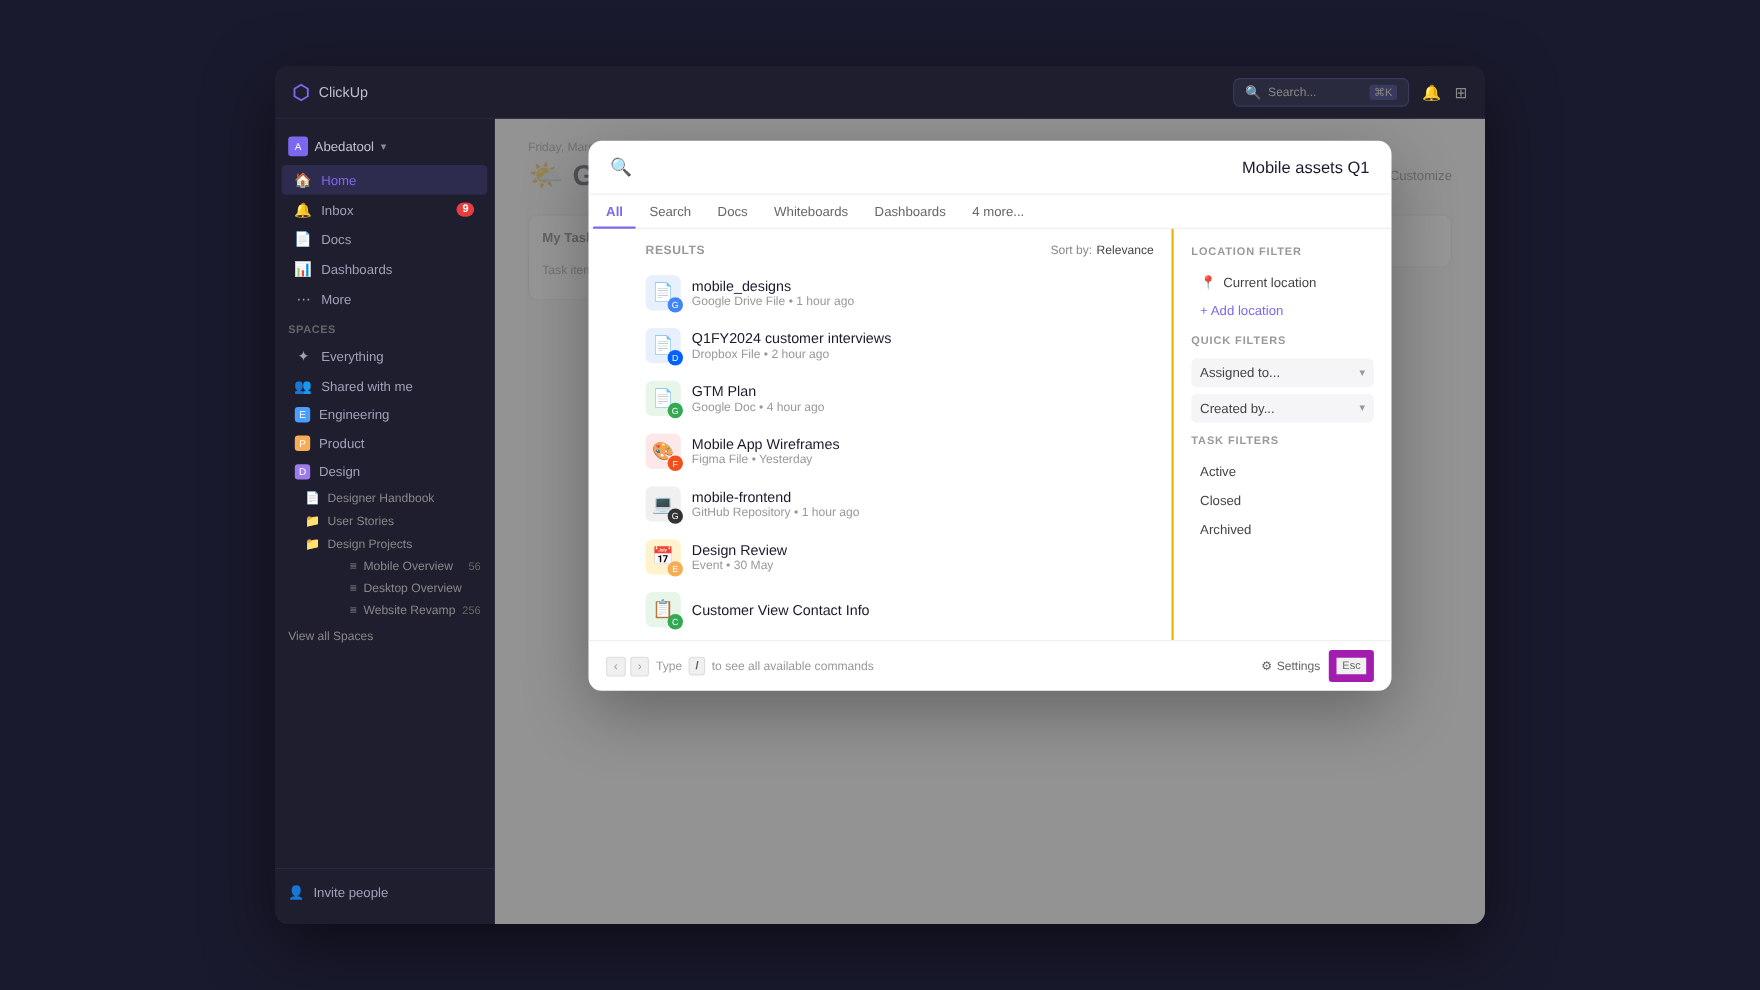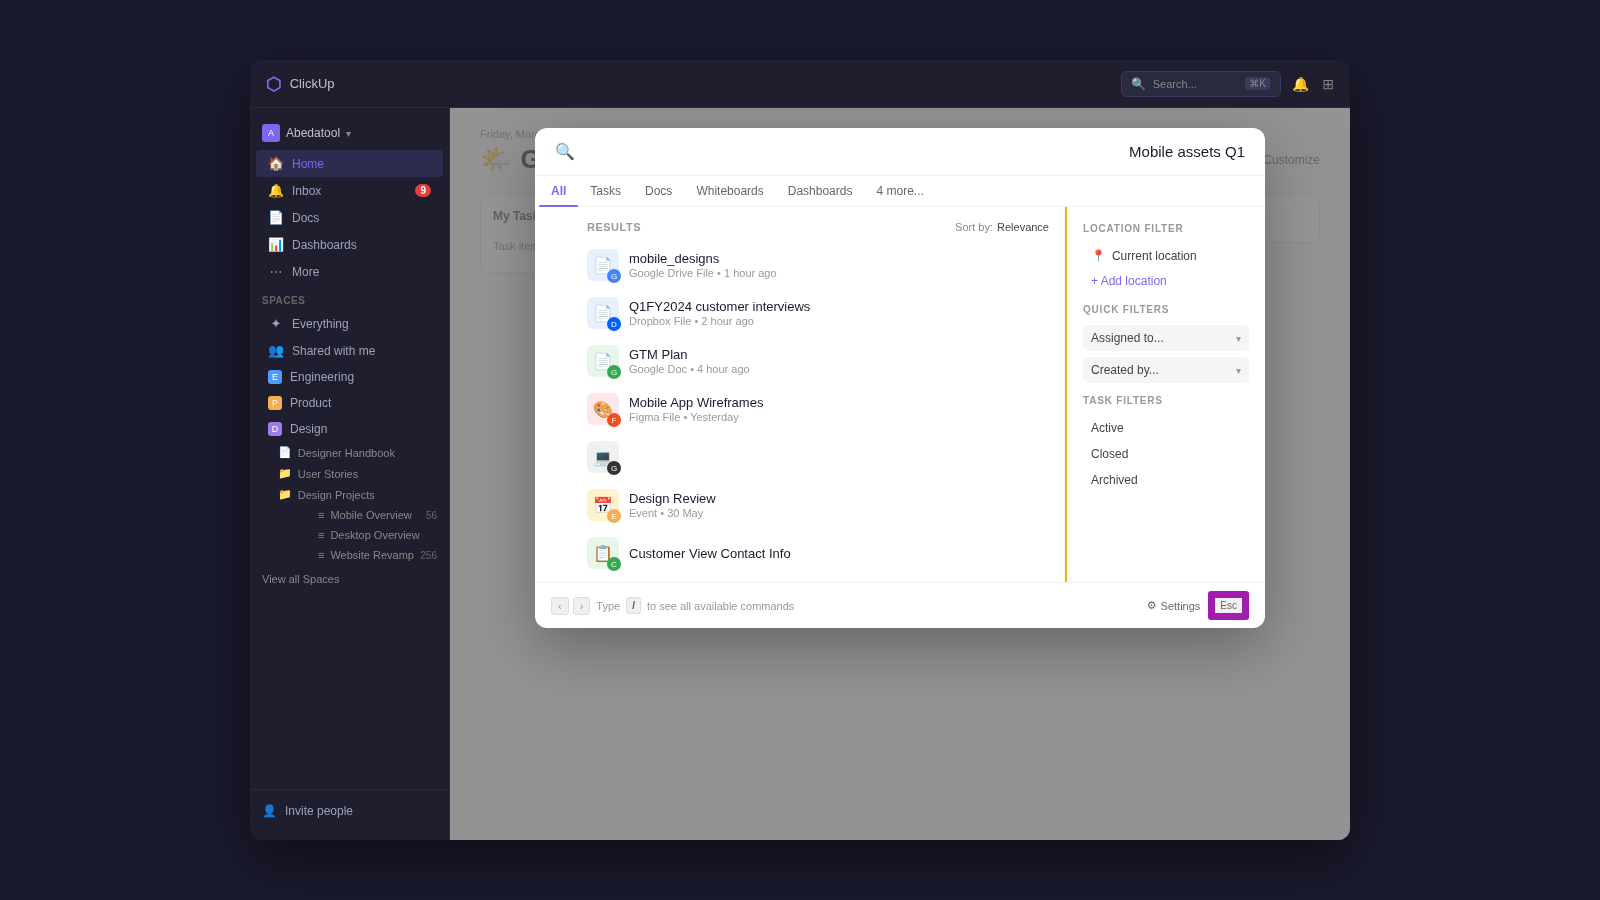--- a/index.html
+++ b/index.html
@@ -658,21 +658,21 @@
         <div class="search-modal">
 
           <div class="modal-search-bar">
             <span style="color:#999;">🔍</span>
             <input class="modal-search-input" value="" style="">
             <span style="font-size:15px;color:#1a1a2e;">Mobile assets Q1</span>
           </div>
 
           <div class="modal-tabs">
             <div class="modal-tab active">All</div>
-            <div class="modal-tab">Tasks</div>
+            <div class="modal-tab">Search</div>
             <div class="modal-tab">Docs</div>
             <div class="modal-tab">Whiteboards</div>
             <div class="modal-tab">Dashboards</div>
             <div class="modal-tab">4 more...</div>
           </div>
 
           <div class="modal-body">
 
             <div class="modal-results">
               <div class="results-header">
@@ -740,20 +740,28 @@
                     <span> • </span>
                     <span>Yesterday</span>
                   </div>
                 </div>
               </div>
 
               <div class="result-item">
                 <div class="result-icon" style="background:#f0f0f0;">
                   <span>💻</span>
                   <div class="badge-icon" style="background:#333;color:white;">G</div>
+                </div>
+                <div class="result-info">
+                  <div class="result-name">mobile-frontend</div>
+                  <div class="result-meta">
+                    <span>GitHub Repository</span>
+                    <span> • </span>
+                    <span>1 hour ago</span>
+                  </div>
                 </div>
               </div>
 
               <div class="result-item">
                 <div class="result-icon" style="background:#fef3cd;">
                   <span>📅</span>
                   <div class="badge-icon" style="background:#f6ad55;color:white;">E</div>
                 </div>
                 <div class="result-info">
                   <div class="result-name">Design Review</div>

